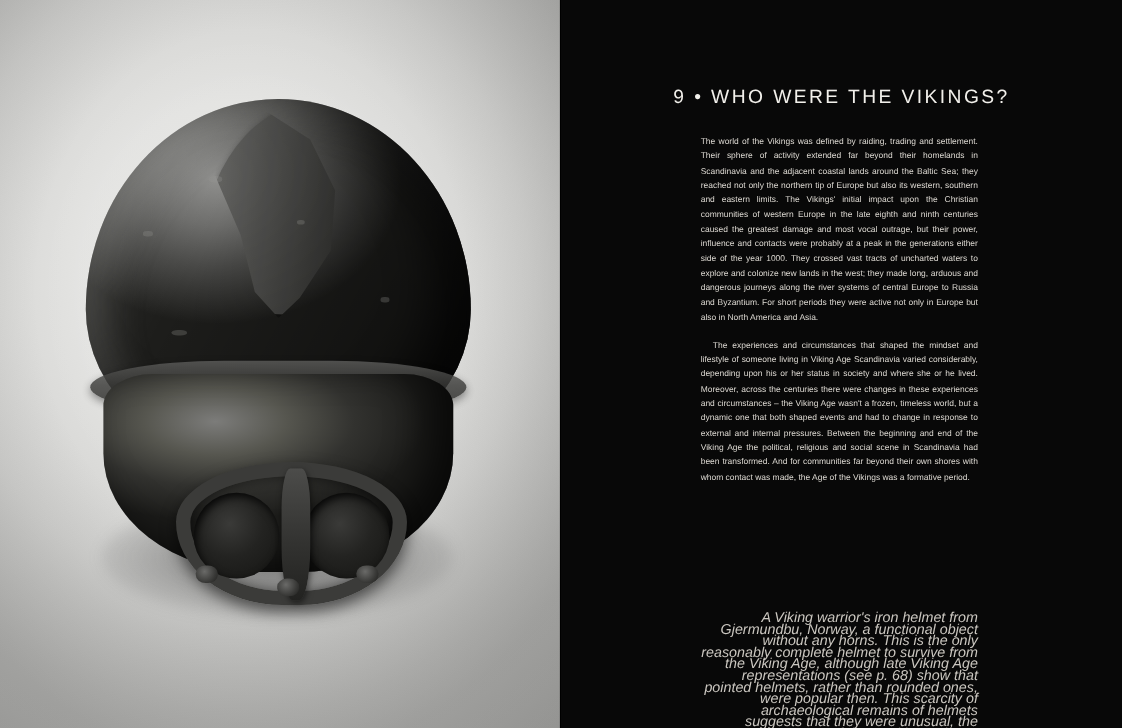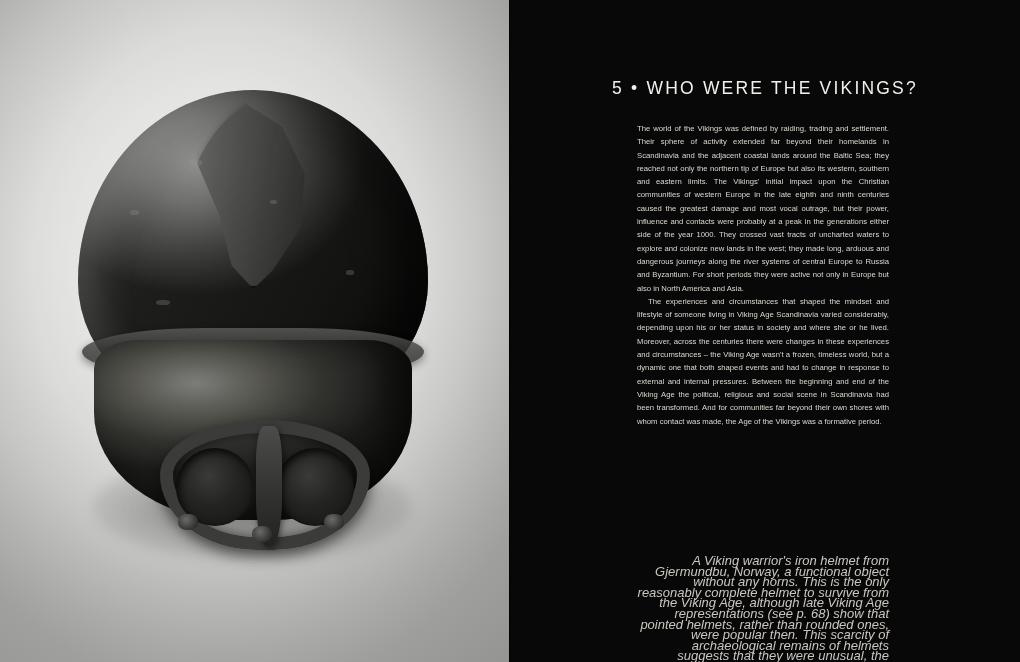--- a/index.html
+++ b/index.html
@@ -204,20 +204,21 @@
     font-size: 7.7px;
     line-height: 13.3px;
     color: #ddd9d2;
     text-align: justify;
   }
   .body-col p {
     margin: 0;
   }
   .body-col p + p {
     text-indent: 11px;
+    margin-top: 12px;
   }
   .caption {
     position: absolute;
     left: 127px;
     top: 556px;
     width: 252px;
     font-family: Liberation Sans, sans-serif;
     font-style: italic;
     font-size: 13px;
     line-height: 10.6px;
@@ -259,21 +260,21 @@
       <div class="speck" style="left:130px;top:70px;width:12px;height:6px;"></div>
       <div class="speck" style="left:210px;top:110px;width:7px;height:4px;"></div>
       <div class="speck" style="left:96px;top:210px;width:14px;height:5px;"></div>
       <div class="speck" style="left:286px;top:180px;width:8px;height:5px;"></div>
     </div>
   </div>
 
   <div class="gutter"></div>
 
   <div class="page-right">
-    <div class="chapter-title">5 • WHO WERE THE VIKINGS?</div>
+    <div class="chapter-title">9 • WHO WERE THE VIKINGS?</div>
 
     <div class="body-col">
       <p>The world of the Vikings was defined by raiding, trading and settlement. Their sphere of activity extended far beyond their homelands in Scandinavia and the adjacent coastal lands around the Baltic Sea; they reached not only the northern tip of Europe but also its western, southern and eastern limits. The Vikings' initial impact upon the Christian communities of western Europe in the late eighth and ninth centuries caused the greatest damage and most vocal outrage, but their power, influence and contacts were probably at a peak in the generations either side of the year 1000. They crossed vast tracts of uncharted waters to explore and colonize new lands in the west; they made long, arduous and dangerous journeys along the river systems of central Europe to Russia and Byzantium. For short periods they were active not only in Europe but also in North America and Asia.</p>
       <p>The experiences and circumstances that shaped the mindset and lifestyle of someone living in Viking Age Scandinavia varied considerably, depending upon his or her status in society and where she or he lived. Moreover, across the centuries there were changes in these experiences and circumstances – the Viking Age wasn't a frozen, timeless world, but a dynamic one that both shaped events and had to change in response to external and internal pressures. Between the beginning and end of the Viking Age the political, religious and social scene in Scandinavia had been transformed. And for communities far beyond their own shores with whom contact was made, the Age of the Vikings was a formative period.</p>
     </div>
 
     <div class="caption">A Viking warrior's iron helmet from Gjermundbu, Norway, a functional object without any horns. This is the only reasonably complete helmet to survive from the Viking Age, although late Viking Age representations (see p. 68) show that pointed helmets, rather than rounded ones, were popular then. This scarcity of archaeological remains of helmets suggests that they were unusual, the preserve of the wealthy and very successful; perhaps the average Viking wore a skull protector of hardened leather that would not survive for the archaeologist to find.</div>
   </div>
 
 </div>

